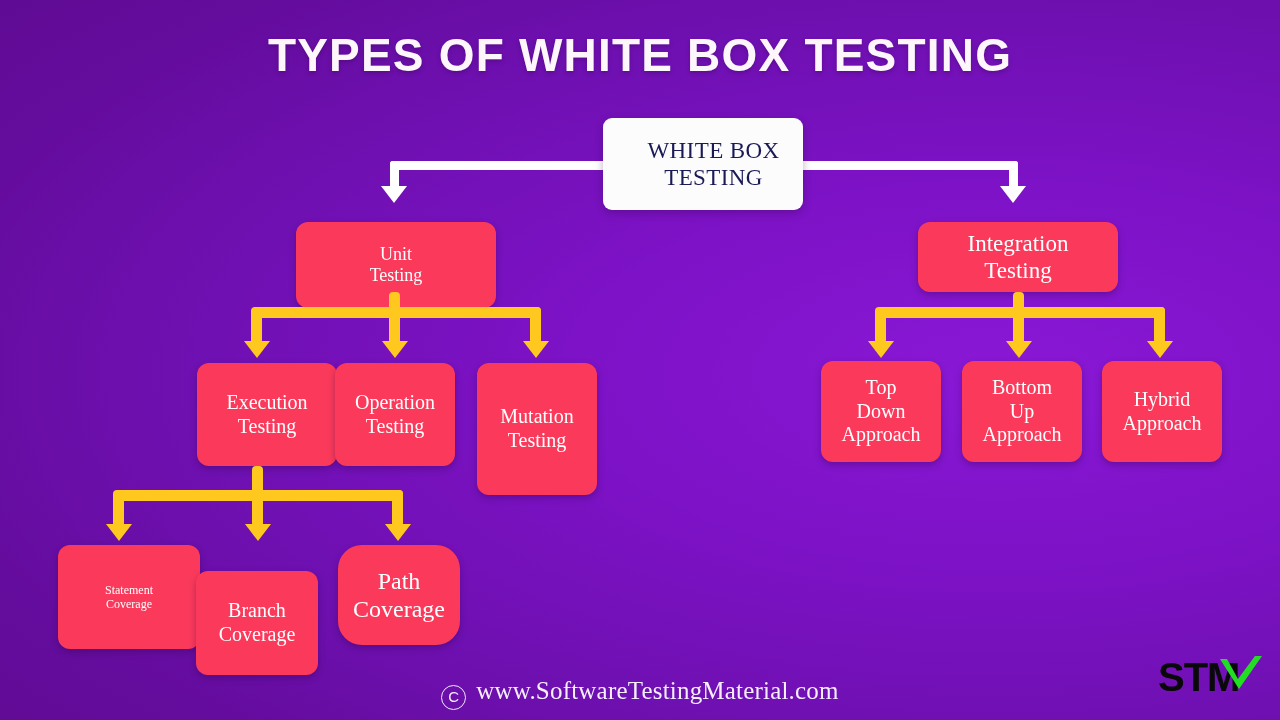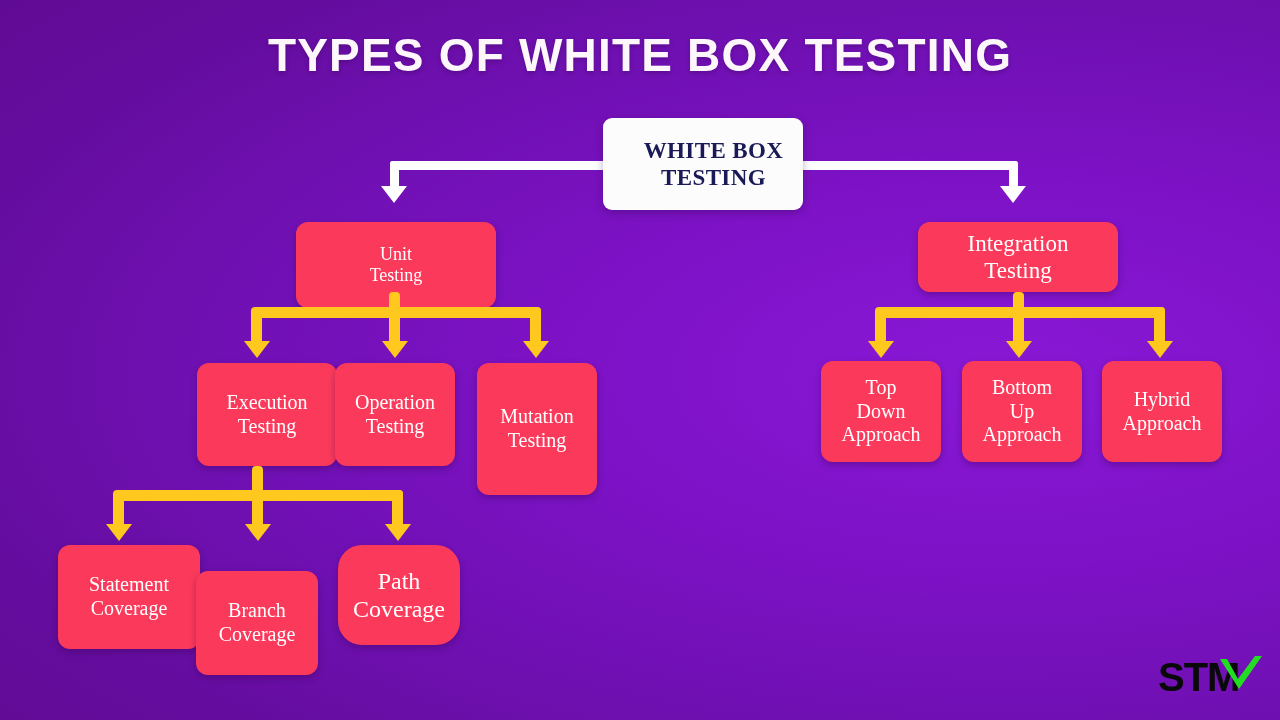--- a/index.html
+++ b/index.html
@@ -43,21 +43,21 @@
     color: #ffffff;
     background: #fb3a5b;
     box-shadow: 0 3px 7px rgba(45,0,70,0.33);
     line-height: 1.18;
     white-space: pre-line;
     padding: 2px 4px;
   }
   .node.root {
     background: #fdfcfd;
     color: #1a1a57;
-    font-weight: bold;
+    font-weight: normal;
     border-radius: 9px;
     letter-spacing: 0.4px;
     box-shadow: 0 3px 9px rgba(40,0,60,0.30);
     padding-left: 25px;
   }
   
   .line {
     position: absolute;
     background: #ffc81e;
     border-radius: 4px;
@@ -186,27 +186,30 @@
 
   <div class="line" style="left:252px; top:466px; width:11px; height:28px;"></div>
   <div class="line" style="left:118px; top:490px; width:285px; height:11px;"></div>
   <div class="line" style="left:113px; top:490px; width:11px; height:37px;"></div>
   <div class="arrow" style="left:106px; top:524px;"></div>
   <div class="line" style="left:252px; top:490px; width:11px; height:37px;"></div>
   <div class="arrow" style="left:245px; top:524px;"></div>
   <div class="line" style="left:392px; top:490px; width:11px; height:37px;"></div>
   <div class="arrow" style="left:385px; top:524px;"></div>
 
-  <div class="node" style="left:58px; top:545px; width:142px; height:104px; font-size:20px;">Statement
+  <div class="node" style="left:58px; top:545px; width:142px; height:104px; font-size:12px;">Statement
 Coverage</div>
   <div class="node" style="left:196px; top:571px; width:122px; height:104px; font-size:20px;">Branch
 Coverage</div>
   <div class="node" style="left:338px; top:545px; width:122px; height:100px; font-size:24px;border-radius:24px;">Path
 Coverage</div>
 
+  <div id="footer">
+    <span id="copy-icon">C</span><span>www.SoftwareTestingMaterial.com</span>
+  </div>
 
   <div id="logo">
     <div id="logo-text">STM</div>
     <svg id="logo-check" width="48" height="44" viewBox="0 0 48 44">
       <path d="M3 4 L22 34 L45 1 L38 1 L21 24 L10 4 Z" fill="#22dd22"></path>
     </svg>
   </div>
 
 </div>
 

